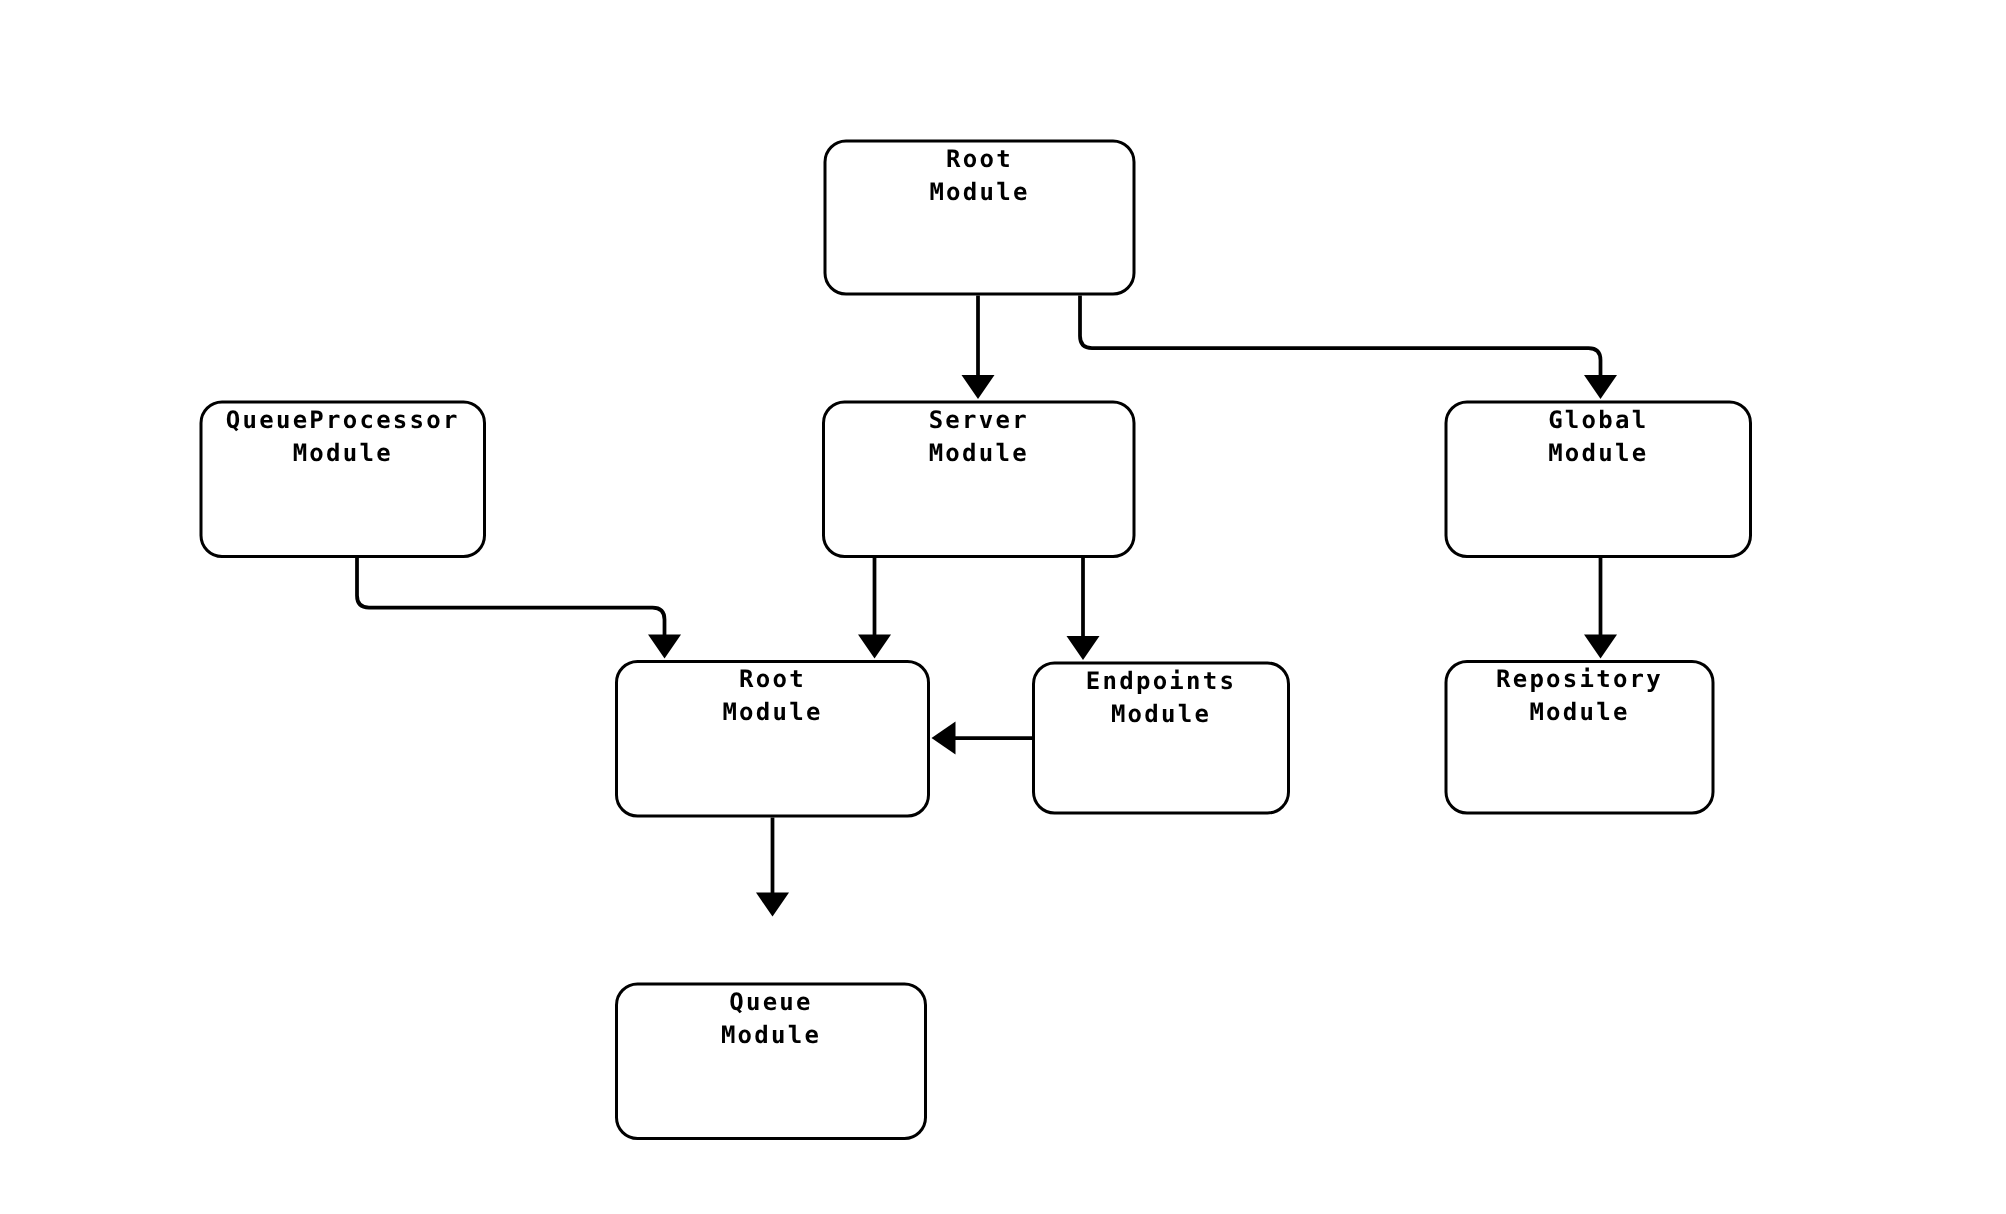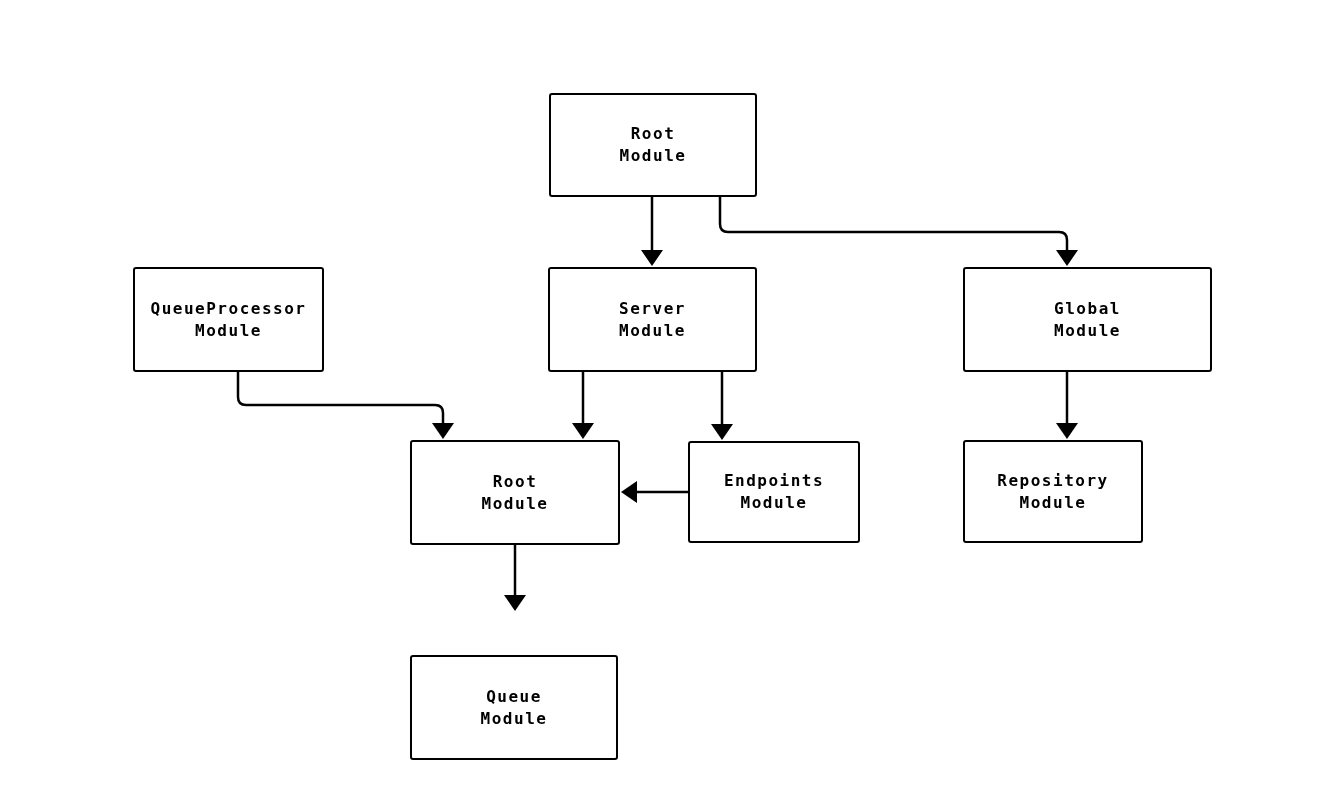--- a/index.html
+++ b/index.html
@@ -19,37 +19,36 @@
     position: absolute;
     left: 0;
     top: 0;
     width: 1337px;
     height: 809px;
   }
   .node {
     position: absolute;
     box-sizing: border-box;
     border: 2.5px solid #000000;
-    border-radius: 3px;
+    border-radius: 15px;
     background: #ffffff;
     color: #000000;
     display: flex;
     flex-direction: column;
     align-items: center;
-    justify-content: center;
     text-align: center;
     font-weight: bold;
     font-size: 16px;
     letter-spacing: 1.5px;
     line-height: 22px;
   }
   #node-root          { left: 549px; top:  93px; width: 208px; height: 104px; }
   #node-queueprocessor{ left: 133px; top: 267px; width: 191px; height: 105px; }
   #node-server        { left: 548px; top: 267px; width: 209px; height: 105px; }
-  #node-global        { left: 963px; top: 267px; width: 249px; height: 105px; }
+  #node-global        { left: 963px; top: 267px; width: 205px; height: 105px; }
   #node-core          { left: 410px; top: 440px; width: 210px; height: 105px; }
   #node-endpoints     { left: 688px; top: 441px; width: 172px; height: 102px; }
   #node-repository    { left: 963px; top: 440px; width: 180px; height: 103px; }
   #node-queue         { left: 410px; top: 612px; width: 208px; height: 105px; margin-top: 43px; }
   svg .edge {
     fill: none;
     stroke: #000000;
     stroke-width: 2.5px;
   }
   svg .arrowhead {

